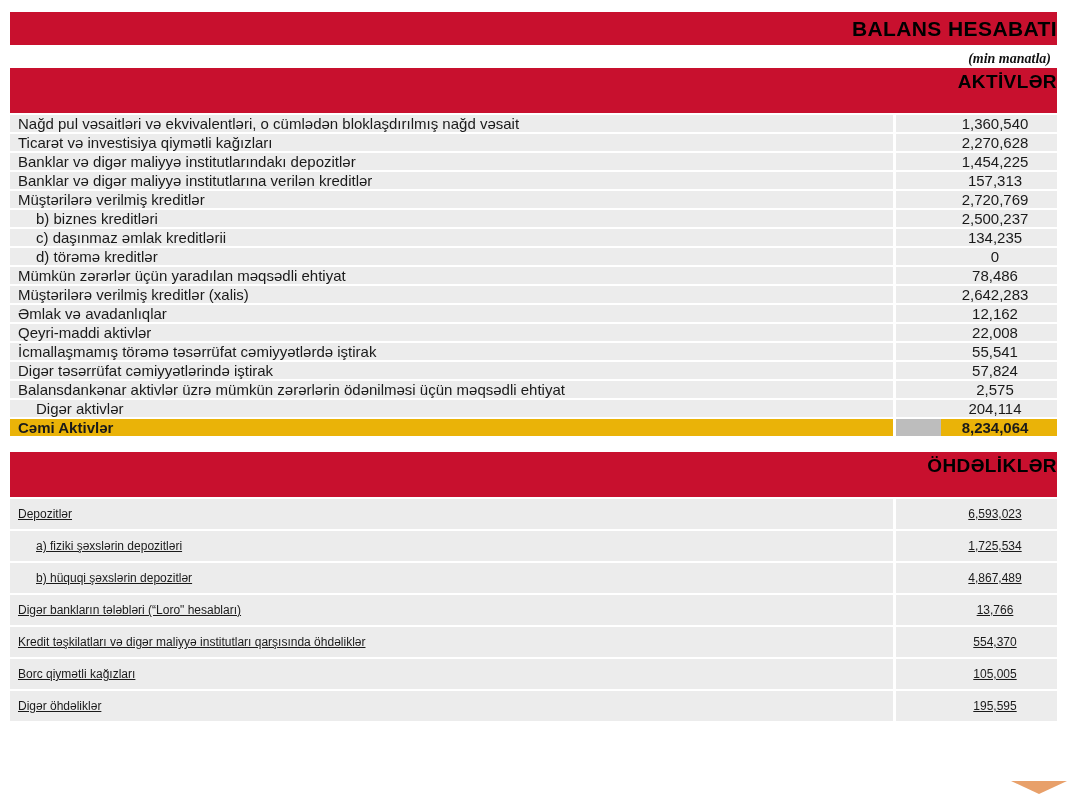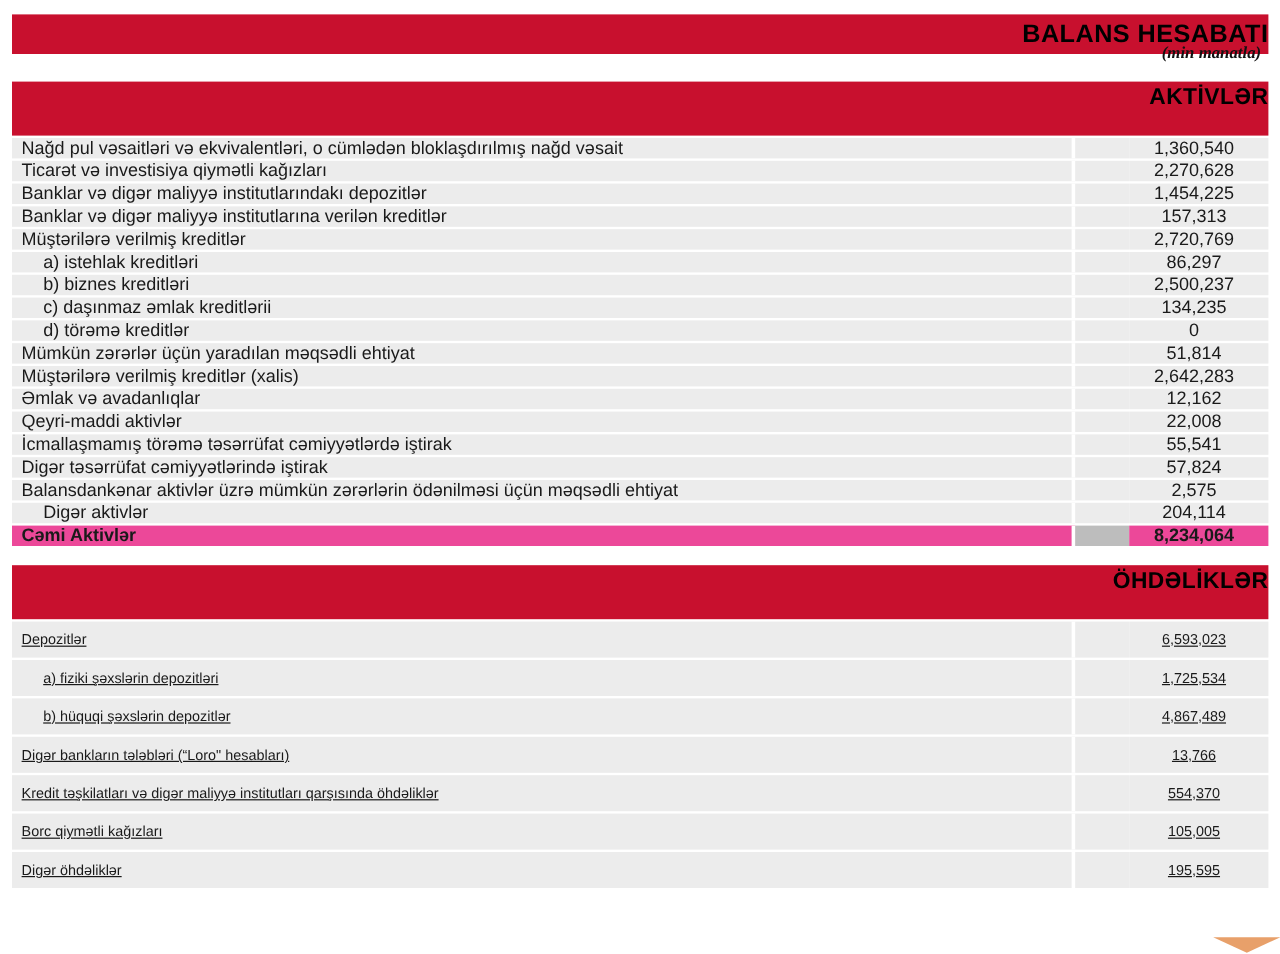--- a/index.html
+++ b/index.html
@@ -39,21 +39,21 @@
     justify-content: flex-end;
     padding-right: 6px;
   }
   .unit-line span {
     font-family: "Liberation Serif", serif;
     font-style: italic;
     font-weight: bold;
     font-size: 14px;
     color: #111;
     line-height: 1;
-    padding-bottom: 16px;
+    padding-bottom: 2px;
   }
   .banner-section {
     margin: 0 10px;
     height: 45px;
     line-height: 28px;
     font-size: 19px;
   }
   .banner-section.liab { margin-top: 0; padding-left: 22px; }
 
   
@@ -81,21 +81,21 @@
   }
   .tbl td.pad { background: #ECECEC; }
 
   .col-lbl { width: 886px; }
   .col-gap { width: 45px; }
   .col-val { width: 116px; }
 
   tr.indent td.lbl { padding-left: 26px; }
 
   tr.total td {
-    background: #ec4899;
+    background: #eab308;
     font-weight: bold;
     height: 24px;
   }
   tr.total td.pad { background: #BDBDBD; }
 
   
   .assets .tbl td { height: 15px; font-size: 15px; }
 
   
   .liab-sec .tbl td { height: 30px; font-size: 12px; text-decoration: underline; }
@@ -157,43 +157,38 @@
             <td class="lbl">Banklar və digər maliyyə institutlarına verilən kreditlər</td>
             <td class="pad"></td>
             <td class="val">157,313</td>
           </tr>
           <tr>
             <td class="lbl">Müştərilərə verilmiş kreditlər</td>
             <td class="pad"></td>
             <td class="val">2,720,769</td>
           </tr>
           <tr class="indent">
-            <td class="lbl">a) istehlak kreditləri</td>
-            <td class="pad"></td>
-            <td class="val">86,297</td>
-          </tr>
-          <tr class="indent">
             <td class="lbl">b) biznes kreditləri</td>
             <td class="pad"></td>
             <td class="val">2,500,237</td>
           </tr>
           <tr class="indent">
             <td class="lbl">c) daşınmaz əmlak kreditlərii</td>
             <td class="pad"></td>
             <td class="val">134,235</td>
           </tr>
           <tr class="indent">
             <td class="lbl">d) törəmə kreditlər</td>
             <td class="pad"></td>
             <td class="val">0</td>
           </tr>
           <tr>
             <td class="lbl">Mümkün zərərlər üçün yaradılan məqsədli ehtiyat</td>
             <td class="pad"></td>
-            <td class="val">51,814</td>
+            <td class="val">78,486</td>
           </tr>
           <tr>
             <td class="lbl">Müştərilərə verilmiş kreditlər (xalis)</td>
             <td class="pad"></td>
             <td class="val">2,642,283</td>
           </tr>
           <tr>
             <td class="lbl">Əmlak və avadanlıqlar</td>
             <td class="pad"></td>
             <td class="val">12,162</td>

